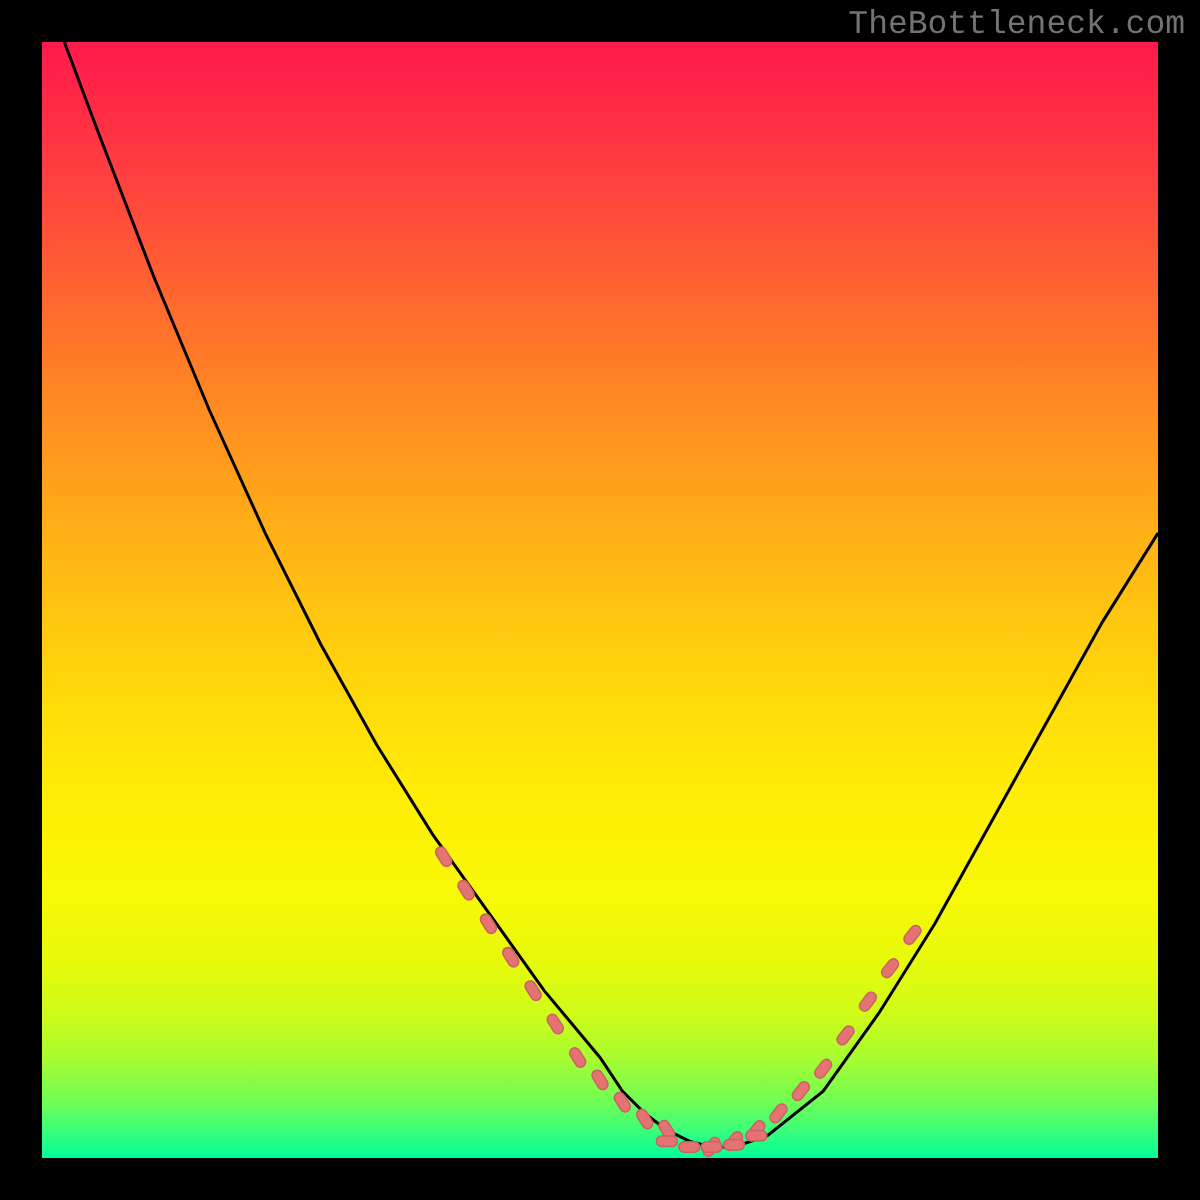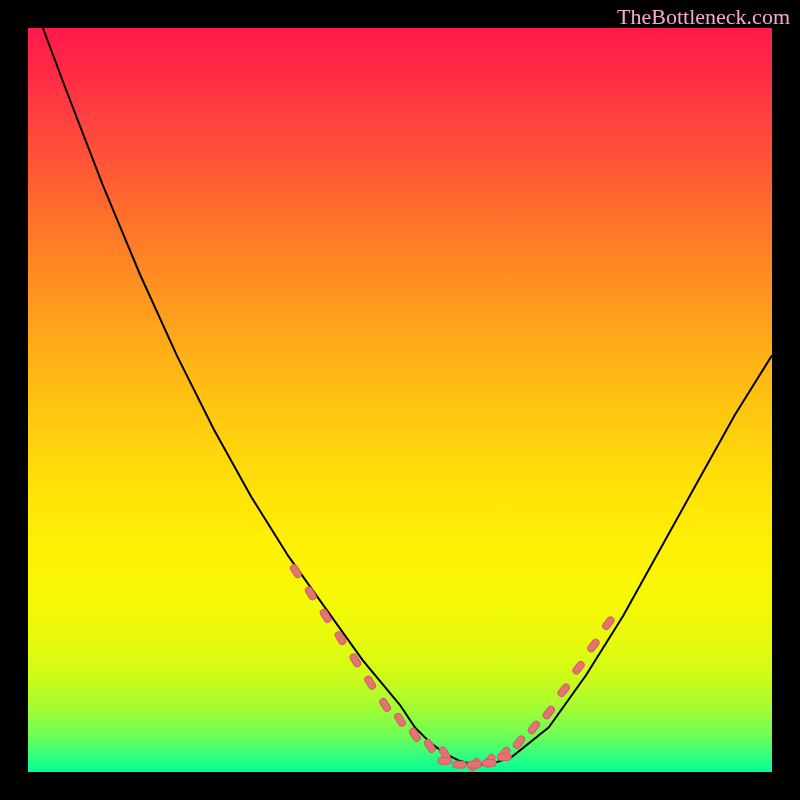--- a/index.html
+++ b/index.html
@@ -1,23 +1,23 @@
 <!DOCTYPE html>
 <html><head>
 <meta charset="utf-8">
 <style>
   * { margin: 0; padding: 0; box-sizing: border-box; }
   body { width: 800px; height: 800px; background: #000; position: relative; overflow: hidden; }
   .watermark {
     position: absolute;
     top: 4px;
     right: 10px;
-    font-family: Liberation Serif, serif;
+    font-family: Liberation Mono, monospace;
     font-size: 22px;
-    color: #f9a8d4;
+    color: #737373;
     z-index: 10;
   }
   .plot-area {
     position: absolute;
     left: 28px;
     top: 28px;
     width: 744px;
     height: 744px;
     background: linear-gradient(to bottom,
       #ff1a4d 0%,

